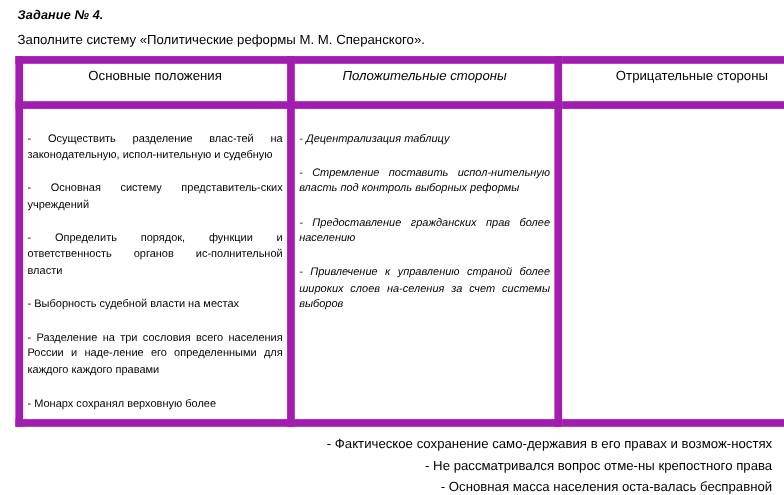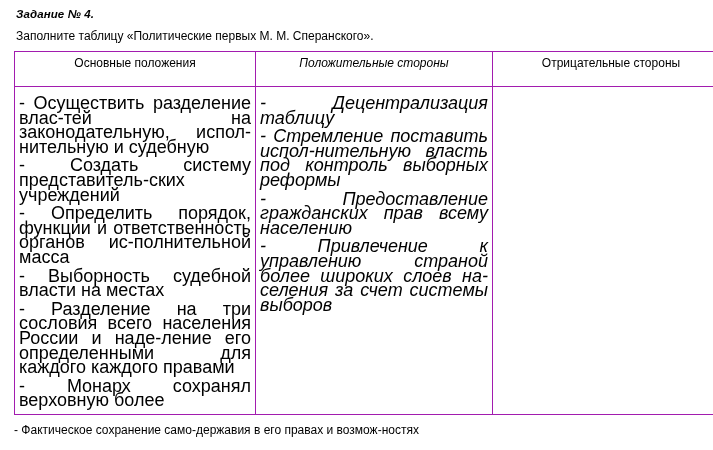--- a/index.html
+++ b/index.html
@@ -33,21 +33,21 @@
     margin: 0 0 8px 6px;
   }
   table.reform-table {
     border-collapse: collapse;
     width: 688px;
     margin-left: 4px;
     table-layout: fixed;
   }
   table.reform-table th,
   table.reform-table td {
-    border: 1px solid #a21caf;
+    border: 7px solid #a21caf;
     vertical-align: top;
     padding: 0;
   }
   table.reform-table th {
     font-size: 12px;
     font-weight: normal;
     text-align: center;
     height: 26px;
     padding: 4px 4px;
   }
@@ -56,83 +56,85 @@
   .col3 { width: 228px; }
   table.reform-table td {
     padding: 5px 4px 6px 4px;
   }
   .cell-list {
     margin: 0;
     padding: 0;
     list-style: none;
   }
   .cell-list li {
-    font-size: 18px;
+    font-size: 10px;
     line-height: 14.6px;
-    margin: 4px 0 0 0;
+    margin: 16px 0 0 0;
     text-align: justify;
     text-justify: inter-word;
   }
   .below-list {
     margin: 7px 0 0 4px;
     padding: 0;
     list-style: none;
     width: 688px;
   }
   .below-list li {
     font-size: 12px;
     line-height: 16.5px;
     margin-bottom: 3px;
     text-align: justify;
     text-justify: inter-word;
   }
   .below-list li.nojust {
-    text-align: left;
+    text-align: right;
   }
 </style>
 </head>
 <body>
 
 <div class="page">
 
   <div class="task-title">Задание № 4.</div>
-  <div class="task-instruction">Заполните таблицу «Политические первых М. М. Сперанского».</div>
+  <div class="task-instruction">Заполните систему «Политические реформы М. М. Сперанского».</div>
 
   <table class="reform-table">
     <thead>
       <tr>
         <th class="col1">Основные положения</th>
         <th class="col2">Положительные стороны</th>
         <th class="col3">Отрицательные стороны</th>
       </tr>
     </thead>
     <tbody>
       <tr>
         <td class="col1">
           <ul class="cell-list">
             <li>- Осуществить разделение влас-тей на законодательную, испол-нительную и судебную</li>
-            <li>- Создать систему представитель-ских учреждений</li>
-            <li>- Определить порядок, функции и ответственность органов ис-полнительной масса</li>
+            <li>- Основная систему представитель-ских учреждений</li>
+            <li>- Определить порядок, функции и ответственность органов ис-полнительной власти</li>
             <li>- Выборность судебной власти на местах</li>
             <li>- Разделение на три сословия всего населения России и наде-ление его определенными для каждого каждого правами</li>
             <li>- Монарх сохранял верховную более</li>
           </ul>
         </td>
         <td class="col2">
           <ul class="cell-list">
             <li>- Децентрализация таблицу</li>
             <li>- Стремление поставить испол-нительную власть под контроль выборных реформы</li>
-            <li>- Предоставление гражданских прав всему населению</li>
+            <li>- Предоставление гражданских прав более населению</li>
             <li>- Привлечение к управлению страной более широких слоев на-селения за счет системы выборов</li>
           </ul>
         </td>
         <td class="col3">
           <ul class="cell-list"></ul>
         </td>
       </tr>
     </tbody>
   </table>
 
   <ul class="below-list">
     <li class="nojust">- Фактическое сохранение само-державия в его правах и возмож-ностях</li>
+    <li class="nojust">- Не рассматривался вопрос отме-ны крепостного права</li>
+    <li class="nojust">- Основная масса населения оста-валась бесправной</li>
   </ul>
 
 </div>
 
 </body></html>

